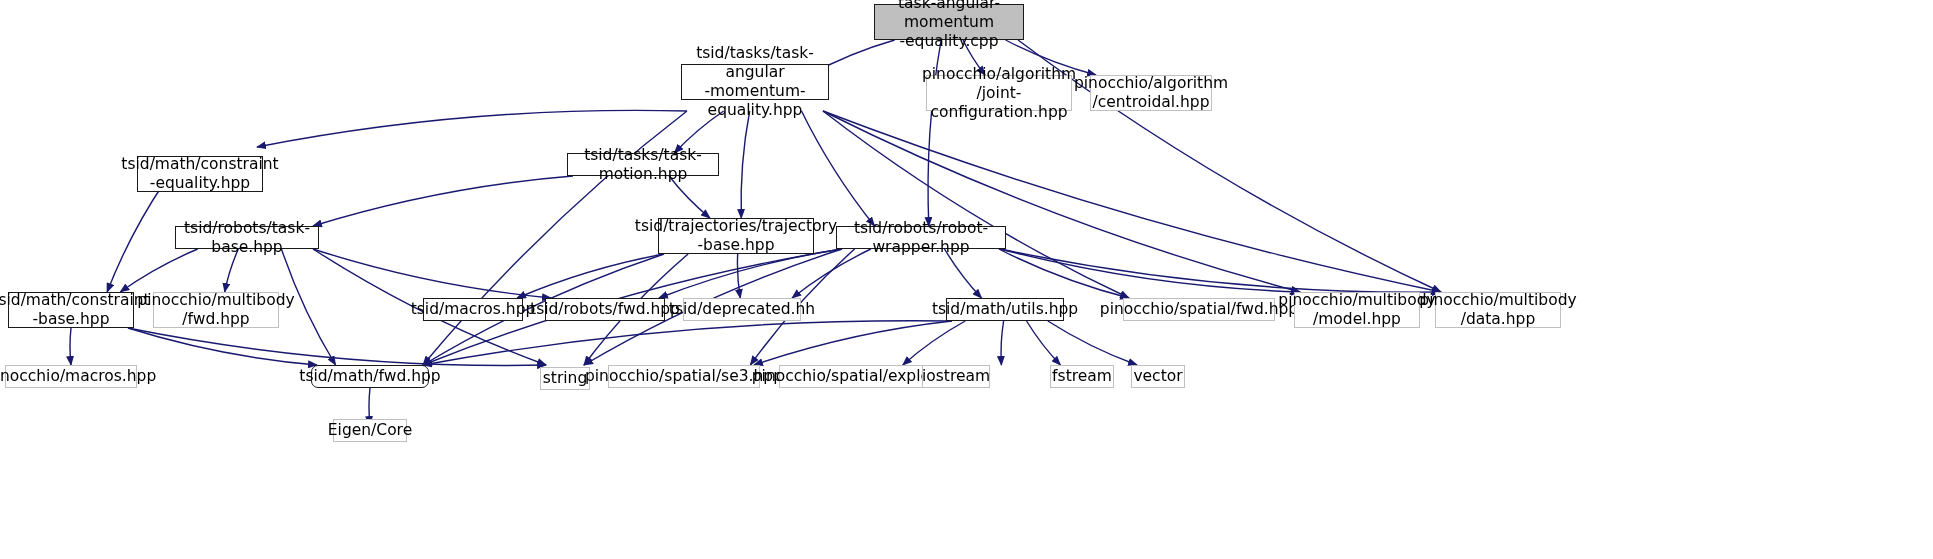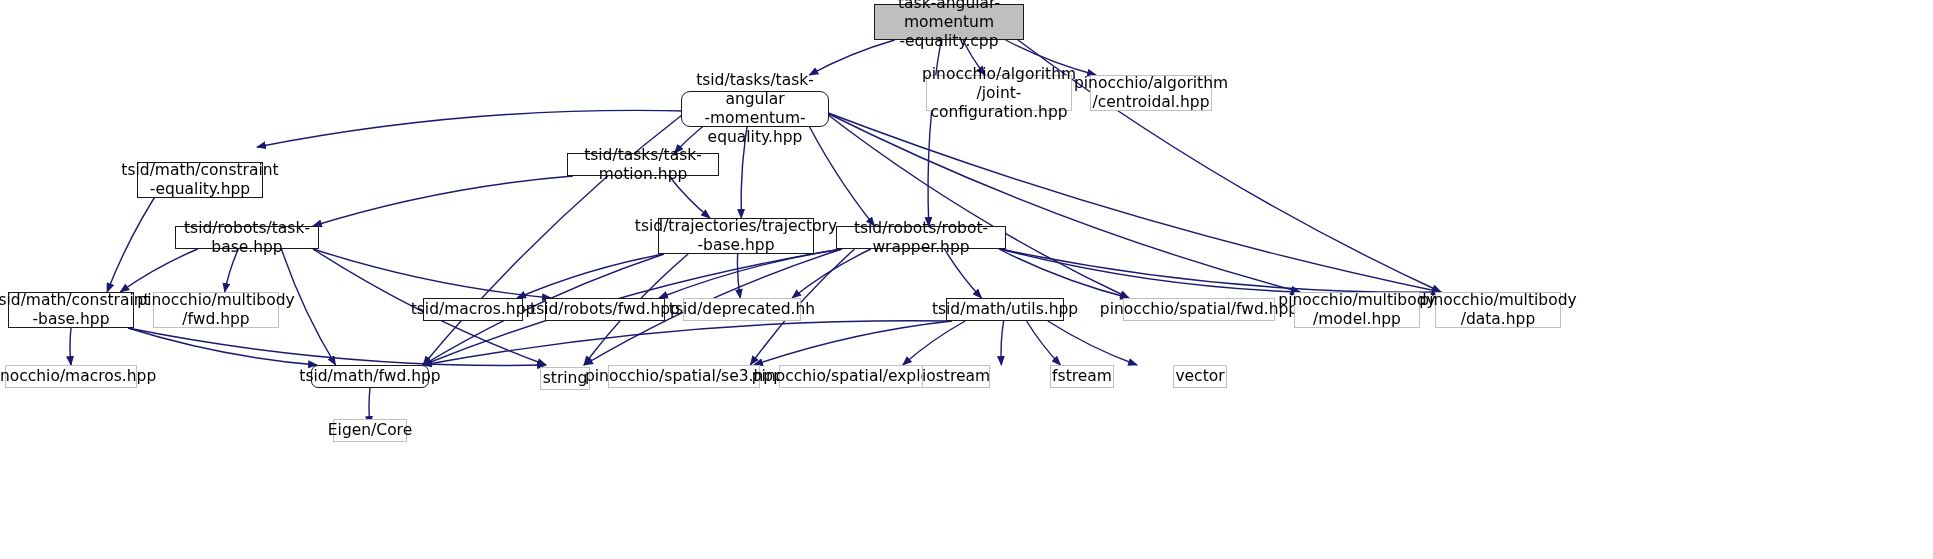--- a/index.html
+++ b/index.html
@@ -62,27 +62,27 @@
       <path d="M952,321 Q850.58,332.11 754,365" fill="none" stroke="#191970" stroke-width="1.4" marker-end="url(#ah)"></path>
       <path d="M965.24,321 Q931.58,339.5636 902.76,365" fill="none" stroke="#191970" stroke-width="1.4" marker-end="url(#ah)"></path>
       <path d="M1003.6,321 Q1000.08,342.879 1001.4,365" fill="none" stroke="#191970" stroke-width="1.4" marker-end="url(#ah)"></path>
       <path d="M1026.56,321 Q1041.08,344.8634 1060.44,365" fill="none" stroke="#191970" stroke-width="1.4" marker-end="url(#ah)"></path>
       <path d="M1047.84,321 Q1090,347.9038 1137,365" fill="none" stroke="#191970" stroke-width="1.4" marker-end="url(#ah)"></path>
       <path d="M370,388 Q367.965,406.5 370,425" fill="none" stroke="#191970" stroke-width="1.4" marker-end="url(#ah)"></path>
     </svg>
   <div id="nodes">
       <div class="node root" style="left: 874px; top: 4px; width: 150px; height: 36px;">task-angular-momentum
 -equality.cpp</div>
-      <div class="node strong" style="left: 681px; top: 91px; width: 148px; height: 36px; border-radius: 9px;">tsid/tasks/task-angular
+      <div class="node strong" style="left: 681px; top: 64px; width: 148px; height: 36px;">tsid/tasks/task-angular
 -momentum-equality.hpp</div>
       <div class="node light" style="left: 926px; top: 75px; width: 146px; height: 36px;">pinocchio/algorithm
 /joint-configuration.hpp</div>
       <div class="node light" style="left: 1090px; top: 75px; width: 122px; height: 36px;">pinocchio/algorithm
 /centroidal.hpp</div>
-      <div class="node strong" style="left: 137px; top: 162px; width: 126px; height: 36px;">tsid/math/constraint
+      <div class="node strong" style="left: 137px; top: 156px; width: 126px; height: 36px;">tsid/math/constraint
 -equality.hpp</div>
       <div class="node strong" style="left: 567px; top: 153px; width: 152px; height: 23px;">tsid/tasks/task-motion.hpp</div>
       <div class="node strong" style="left: 175px; top: 226px; width: 144px; height: 23px;">tsid/robots/task-base.hpp</div>
       <div class="node strong" style="left: 658px; top: 218px; width: 156px; height: 36px;">tsid/trajectories/trajectory
 -base.hpp</div>
       <div class="node strong" style="left: 836px; top: 226px; width: 170px; height: 23px;">tsid/robots/robot-wrapper.hpp</div>
       <div class="node strong" style="left: 8px; top: 292px; width: 126px; height: 36px;">tsid/math/constraint
 -base.hpp</div>
       <div class="node light" style="left: 153px; top: 292px; width: 126px; height: 36px;">pinocchio/multibody
 /fwd.hpp</div>
@@ -95,16 +95,16 @@
 /model.hpp</div>
       <div class="node light" style="left: 1435px; top: 292px; width: 126px; height: 36px;">pinocchio/multibody
 /data.hpp</div>
       <div class="node light" style="left: 5px; top: 365px; width: 132px; height: 23px;">pinocchio/macros.hpp</div>
       <div class="node strong" style="left: 311px; top: 365px; width: 118px; height: 23px; border-radius: 7px;">tsid/math/fwd.hpp</div>
       <div class="node light" style="left: 540px; top: 367px; width: 50px; height: 23px;">string</div>
       <div class="node light" style="left: 608px; top: 365px; width: 152px; height: 23px;">pinocchio/spatial/se3.hpp</div>
       <div class="node light" style="left: 779px; top: 365px; width: 168px; height: 23px;">pinocchio/spatial/explog.hpp</div>
       <div class="node light" style="left: 922px; top: 365px; width: 68px; height: 23px;">iostream</div>
       <div class="node light" style="left: 1050px; top: 365px; width: 64px; height: 23px;">fstream</div>
-      <div class="node light" style="left: 1131px; top: 365px; width: 54px; height: 23px; margin-left: 42px;">vector</div>
+      <div class="node light" style="left: 1131px; top: 365px; width: 54px; height: 23px;">vector</div>
       <div class="node light" style="left: 333px; top: 419px; width: 74px; height: 23px;">Eigen/Core</div>
     </div>
 </div>
 
 </body></html>

